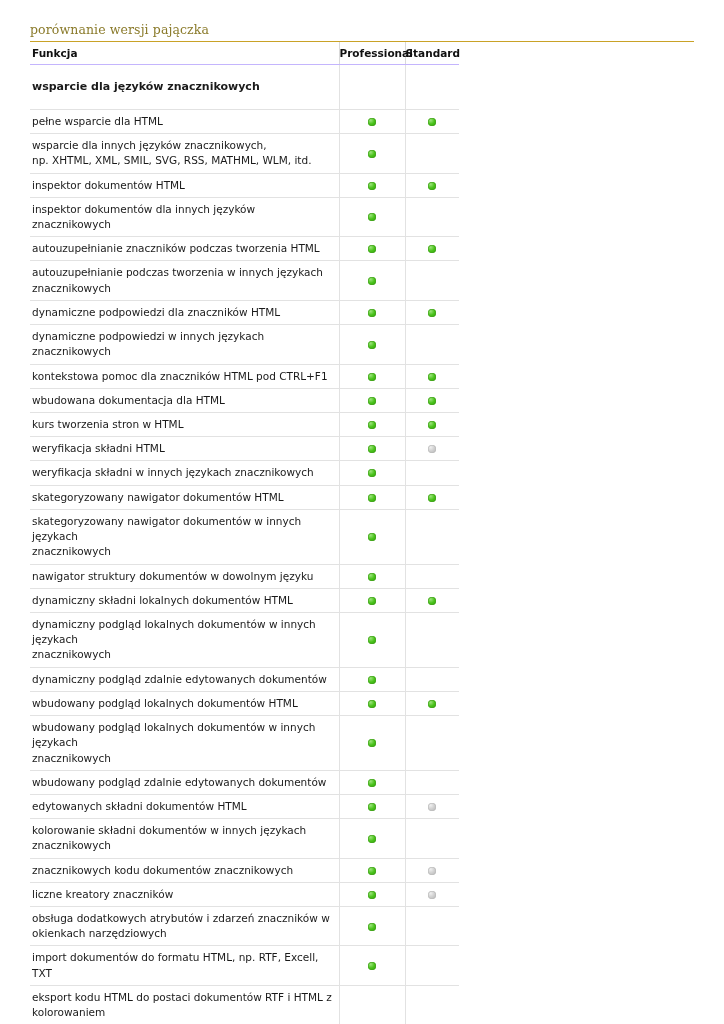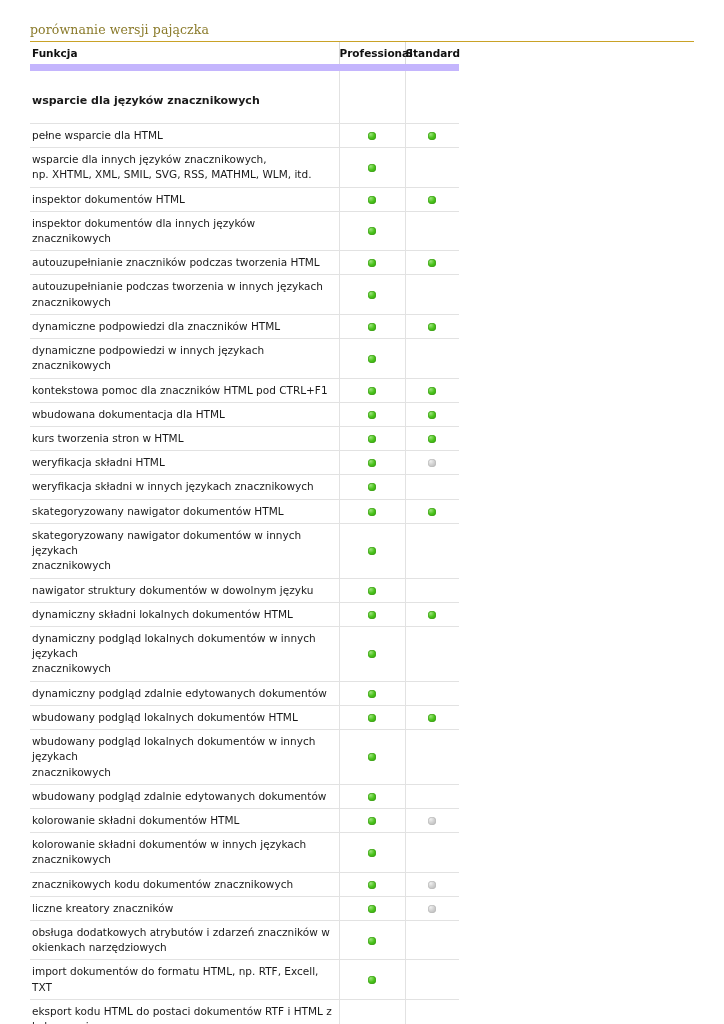--- a/index.html
+++ b/index.html
@@ -38,21 +38,21 @@
   }
   table.cmp col.c-func { width: 309px; }
   table.cmp col.c-pro  { width: 66px; }
   table.cmp col.c-std  { width: 54px; }
 
   table.cmp th {
     font-size: 10.5px;
     font-weight: bold;
     text-align: left;
     padding: 5px 4px 5px 2px;
-    border-bottom: 7px solid #c4b5fd;
+    border-bottom: 1px solid #c4b5fd;
     vertical-align: bottom;
     color: #111;
   }
   table.cmp th.center {
     text-align: center;
     padding-left: 0;
     padding-right: 0;
     border-left: 1px solid #d9d9d9;
   }
   table.cmp td {
@@ -64,21 +64,21 @@
   }
   table.cmp td.mark {
     text-align: center;
     padding-left: 0;
     padding-right: 0;
     border-left: 1px solid #e2e2e2;
   }
   tr.section td {
     font-weight: bold;
     font-size: 11px;
-    padding-top: 22px;
+    padding-top: 14px;
     padding-bottom: 14px;
   }
   tr.section td.mark { border-left: 1px solid #e2e2e2; }
   td.indent { padding-left: 10px; }
 
   .dot {
     display: inline-block;
     width: 8px;
     height: 8px;
     border-radius: 50%;
@@ -222,21 +222,21 @@
           <td class="indent">wbudowany podgląd lokalnych dokumentów w innych językach<br>znacznikowych</td>
           <td class="mark"><span class="dot green"></span></td>
           <td class="mark"></td>
         </tr>
         <tr class="item">
           <td class="indent">wbudowany podgląd zdalnie edytowanych dokumentów</td>
           <td class="mark"><span class="dot green"></span></td>
           <td class="mark"></td>
         </tr>
         <tr class="item">
-          <td class="indent">kolorowanie składni dokumentów HTML</td>
+          <td class="indent">edytowanych składni dokumentów HTML</td>
           <td class="mark"><span class="dot green"></span></td>
           <td class="mark"><span class="dot grey"></span></td>
         </tr>
         <tr class="item">
           <td class="indent">kolorowanie składni dokumentów w innych językach<br>znacznikowych</td>
           <td class="mark"><span class="dot green"></span></td>
           <td class="mark"></td>
         </tr>
         <tr class="item">
           <td class="indent">znacznikowych kodu dokumentów znacznikowych</td>

